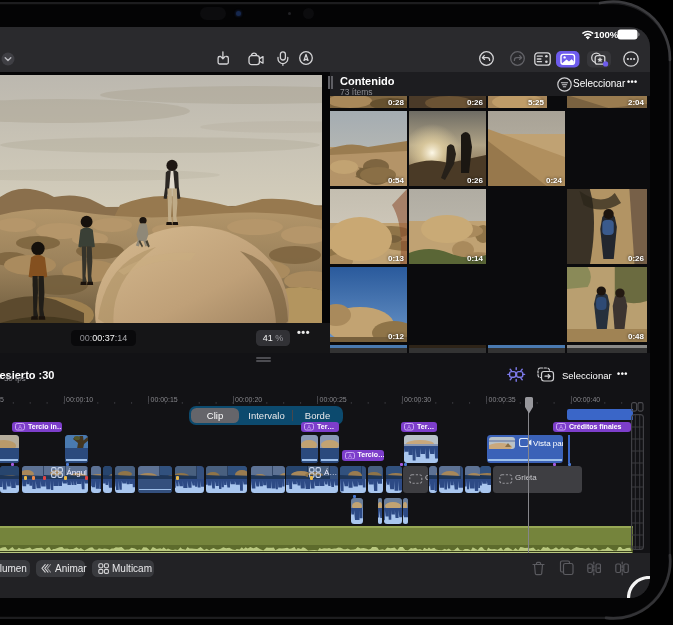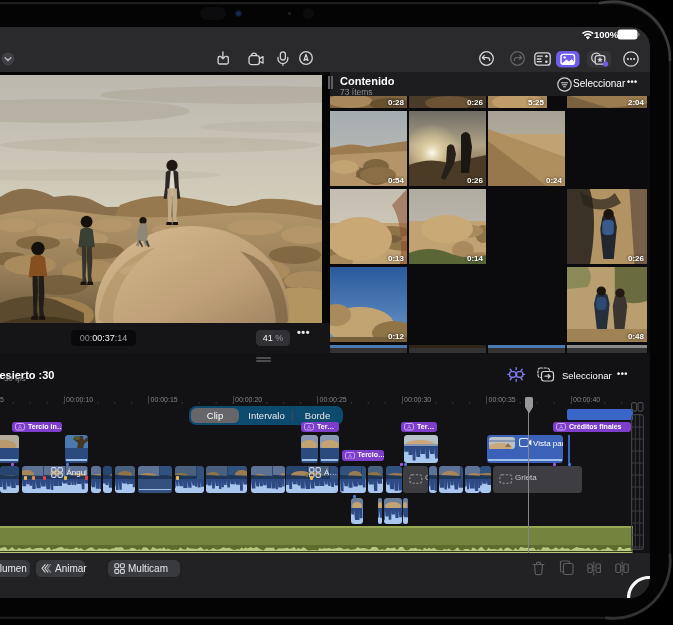--- a/index.html
+++ b/index.html
@@ -996,21 +996,21 @@
 <div class="bbtn" style="left:-20px;width:50px;">Volumen</div>
 <div class="bbtn" style="left:36px;width:49px;padding:0;">
           <span style="position:absolute;left:19px;top:0;">Animar</span>
           <svg class="abs" style="left:4px;top:3px;" width="12" height="11" viewBox="0 0 12 11">
             <g fill="none" stroke="#d4d4d6" stroke-width="1.1" stroke-linecap="round">
               <path d="M8 1.5 l-3.2 3.8 3.2 3.8 M5.2 1.5 l-3.2 3.8 3.2 3.8"></path>
               <path d="M10.5 1.5 l-3.2 3.8 3.2 3.8" opacity="0.6"></path>
             </g>
           </svg>
         </div>
-<div class="bbtn" style="left:92px;width:72px;padding:0;margin-left:16px;">
+<div class="bbtn" style="left:92px;width:62px;padding:0;">
           <span style="position:absolute;left:20px;top:0;">Multicam</span>
           <svg class="abs" style="left:6px;top:3px;" width="11" height="11" viewBox="0 0 11 11">
             <g fill="none" stroke="#d4d4d6" stroke-width="1.1">
               <rect x="0.8" y="0.8" width="4" height="4" rx="1.2"></rect>
               <rect x="6.4" y="0.8" width="4" height="4" rx="1.2"></rect>
               <rect x="0.8" y="6.4" width="4" height="4" rx="1.2"></rect>
               <rect x="6.4" y="6.4" width="4" height="4" rx="1.2"></rect>
             </g>
           </svg>
         </div>

